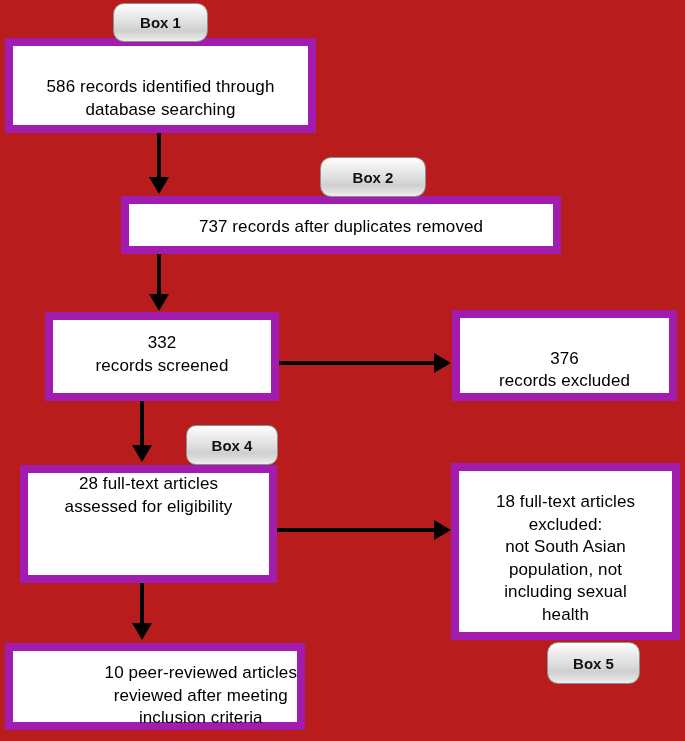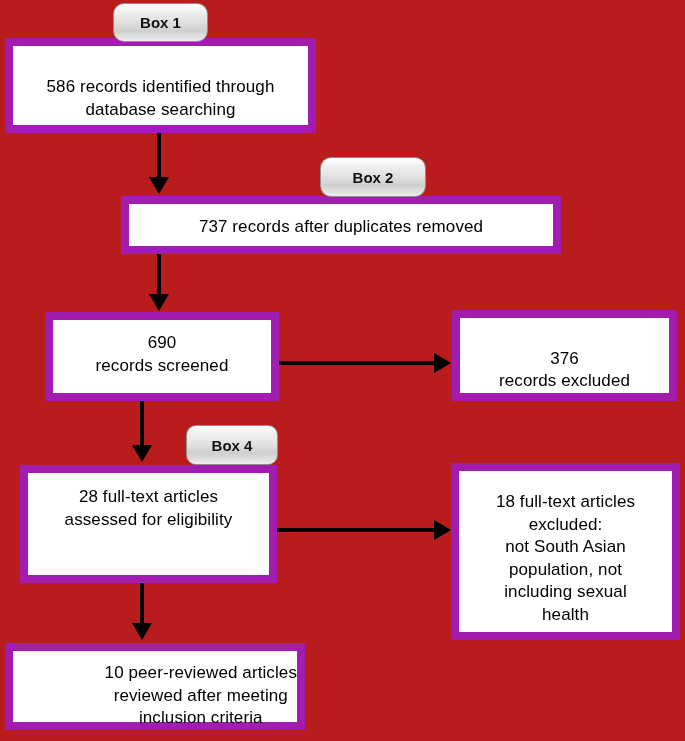--- a/index.html
+++ b/index.html
@@ -113,54 +113,57 @@
   </div>
 
   <div class="flowbox" style="left:121px; top:196px; width:440px; height:58px; padding-top:12px;">
     <span class="txt">737 records after duplicates removed</span>
   </div>
 
   <div class="vline" style="left:157px; top:254px; width:4px; height:42px;"></div>
   <div class="arrow-down" style="left:149px; top:294px;"></div>
 
   <div class="flowbox" style="left:45px; top:312px; width:234px; height:89px; padding-top:12px;">
-    <span class="txt">690
+    <span class="txt">332
 records screened</span>
   </div>
 
 
   <div class="flowbox" style="left:452px; top:310px; width:225px; height:91px; padding-top:12px;align-items:flex-end;">
     <span class="txt">376
 records excluded</span>
   </div>
 
   <div class="hline" style="left:279px; top:361px; width:157px; height:4px;"></div>
   <div class="arrow-right" style="left:434px; top:353px;"></div>
 
   <div class="vline" style="left:140px; top:401px; width:4px; height:46px;"></div>
   <div class="arrow-down" style="left:132px; top:445px;"></div>
 
   <div class="tab" style="left:186px; top:425px; width:92px; height:40px;border-radius:10px;">
     <span>Box 4</span>
   </div>
 
-  <div class="flowbox" style="left:20px; top:465px; width:257px; height:118px; padding-top:13px;">
+  <div class="flowbox" style="left:20px; top:465px; width:257px; height:118px; ">
     <span class="txt">28 full-text articles
 assessed for eligibility</span>
   </div>
 
   <div class="flowbox" style="left:451px; top:463px; width:229px; height:177px; padding-top:20px;">
     <span class="txt">18 full-text articles
 excluded:
 not South Asian
 population, not
 including sexual
 health</span>
   </div>
 
+  <div class="tab" style="left:547px; top:642px; width:93px; height:42px;">
+    <span>Box 5</span>
+  </div>
 
   <div class="hline" style="left:277px; top:528px; width:159px; height:4px;"></div>
   <div class="arrow-right" style="left:434px; top:520px;"></div>
 
   <div class="vline" style="left:140px; top:583px; width:4px; height:42px;"></div>
   <div class="arrow-down" style="left:132px; top:623px;"></div>
 
   <div class="flowbox" style="left:5px; top:643px; width:300px; height:87px; padding-top:11px;justify-content:flex-end;">
     <span class="txt">10 peer-reviewed articles
 reviewed after meeting

